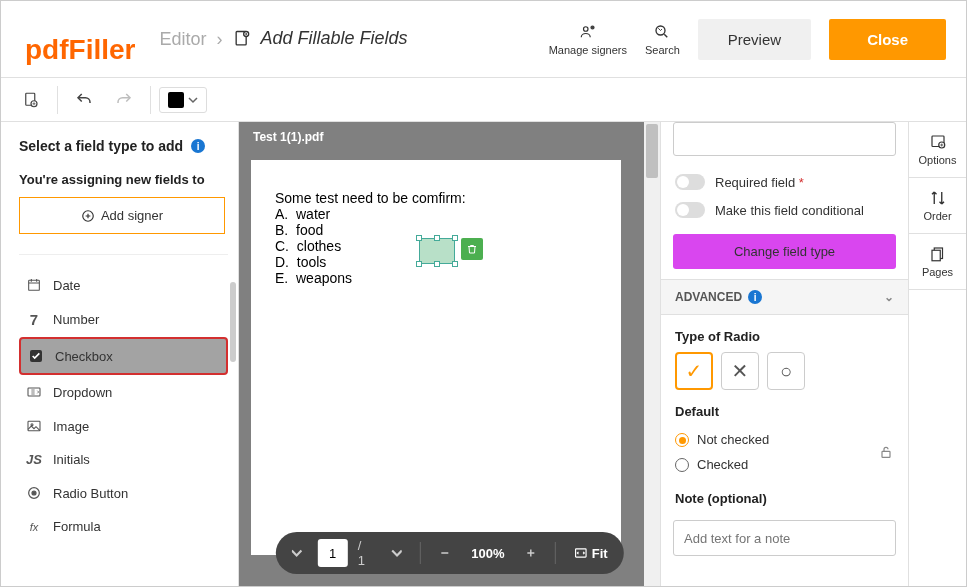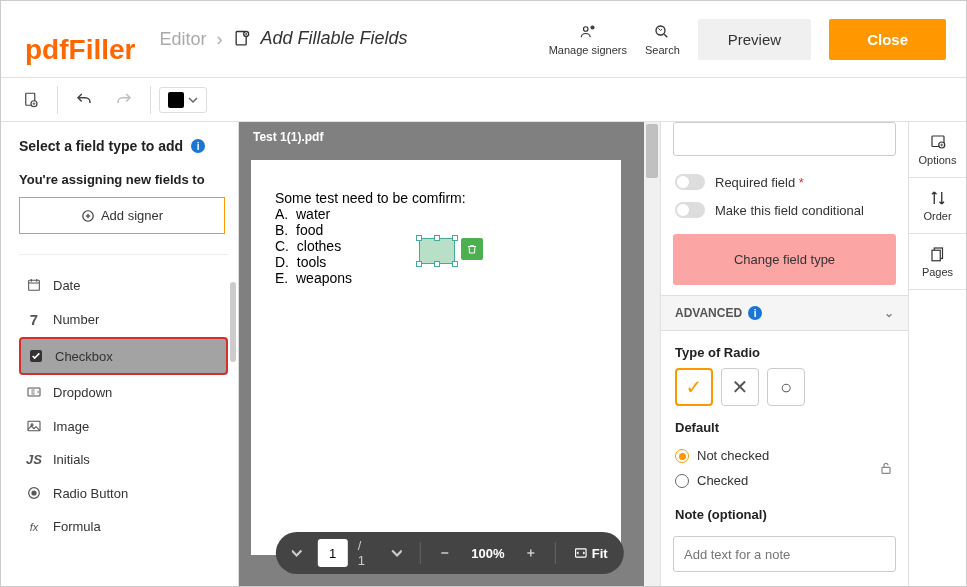--- a/index.html
+++ b/index.html
@@ -66,21 +66,21 @@
   .pn-fit { display:flex; align-items:center; gap:4px; color:#fff; font-size:13px; font-weight:600; padding:0 8px; cursor:pointer; }
 
   
   .right { width: 248px; border-left: 1px solid #e0e0e0; display: flex; flex-direction: column; overflow-y:auto; padding-bottom: 10px;}
   .right-input-wrap { padding: 0 12px 12px 12px; }
   .right-input { width:100%; height:34px; border:1px solid #ccc; border-radius:3px; padding:0 8px; }
   .toggle-row { display:flex; align-items:center; gap:10px; padding: 6px 14px; font-size:13px; color:#333; }
   .toggle { width:30px; height:16px; background:#ddd; border-radius:8px; position:relative; cursor:pointer; }
   .toggle::after { content:''; position:absolute; left:2px; top:2px; width:12px; height:12px; background:#fff; border-radius:50%; }
   .req-star { color:#d32f2f; }
-  .change-btn { margin: 10px 12px; background:#fca5a5; border:none; padding:18px; font-size:13px; color:#333; border-radius:3px; cursor:pointer; }
+  .change-btn { margin: 10px 12px; background:#d946ef; border:none; padding:10px; font-size:13px; color:#333; border-radius:3px; cursor:pointer; }
   .adv-header { background:#f5f5f5; border-top:1px solid #e0e0e0; border-bottom:1px solid #e0e0e0; padding:10px 14px; font-size:12px; font-weight:700; color:#555; display:flex; align-items:center; gap:6px; }
   .adv-chev { margin-left:auto; color:#888; }
   .section-label { font-size:13px; font-weight:600; color:#222; padding: 14px 14px 8px 14px; }
   .radio-types { display:flex; gap:8px; padding:0 14px; }
   .radio-type-btn { width:38px; height:38px; border:1px solid #ccc; border-radius:4px; display:flex; align-items:center; justify-content:center; font-size:20px; cursor:pointer; color:#555; }
   .radio-type-btn.sel { border:2px solid #ff9800; color:#ff9800; }
   .radio-row { display:flex; align-items:flex-end; gap:8px; padding:5px 14px; font-size:13px; color:#333; }
   .radio-circle { width:14px; height:14px; border:1.5px solid #666; border-radius:50%; display:inline-flex; align-items:center; justify-content:center; cursor:pointer; }
   .radio-circle.on::after { content:''; width:7px; height:7px; background:#ff9800; border-radius:50%; }
   .radio-circle.on { border-color:#ff9800; }

